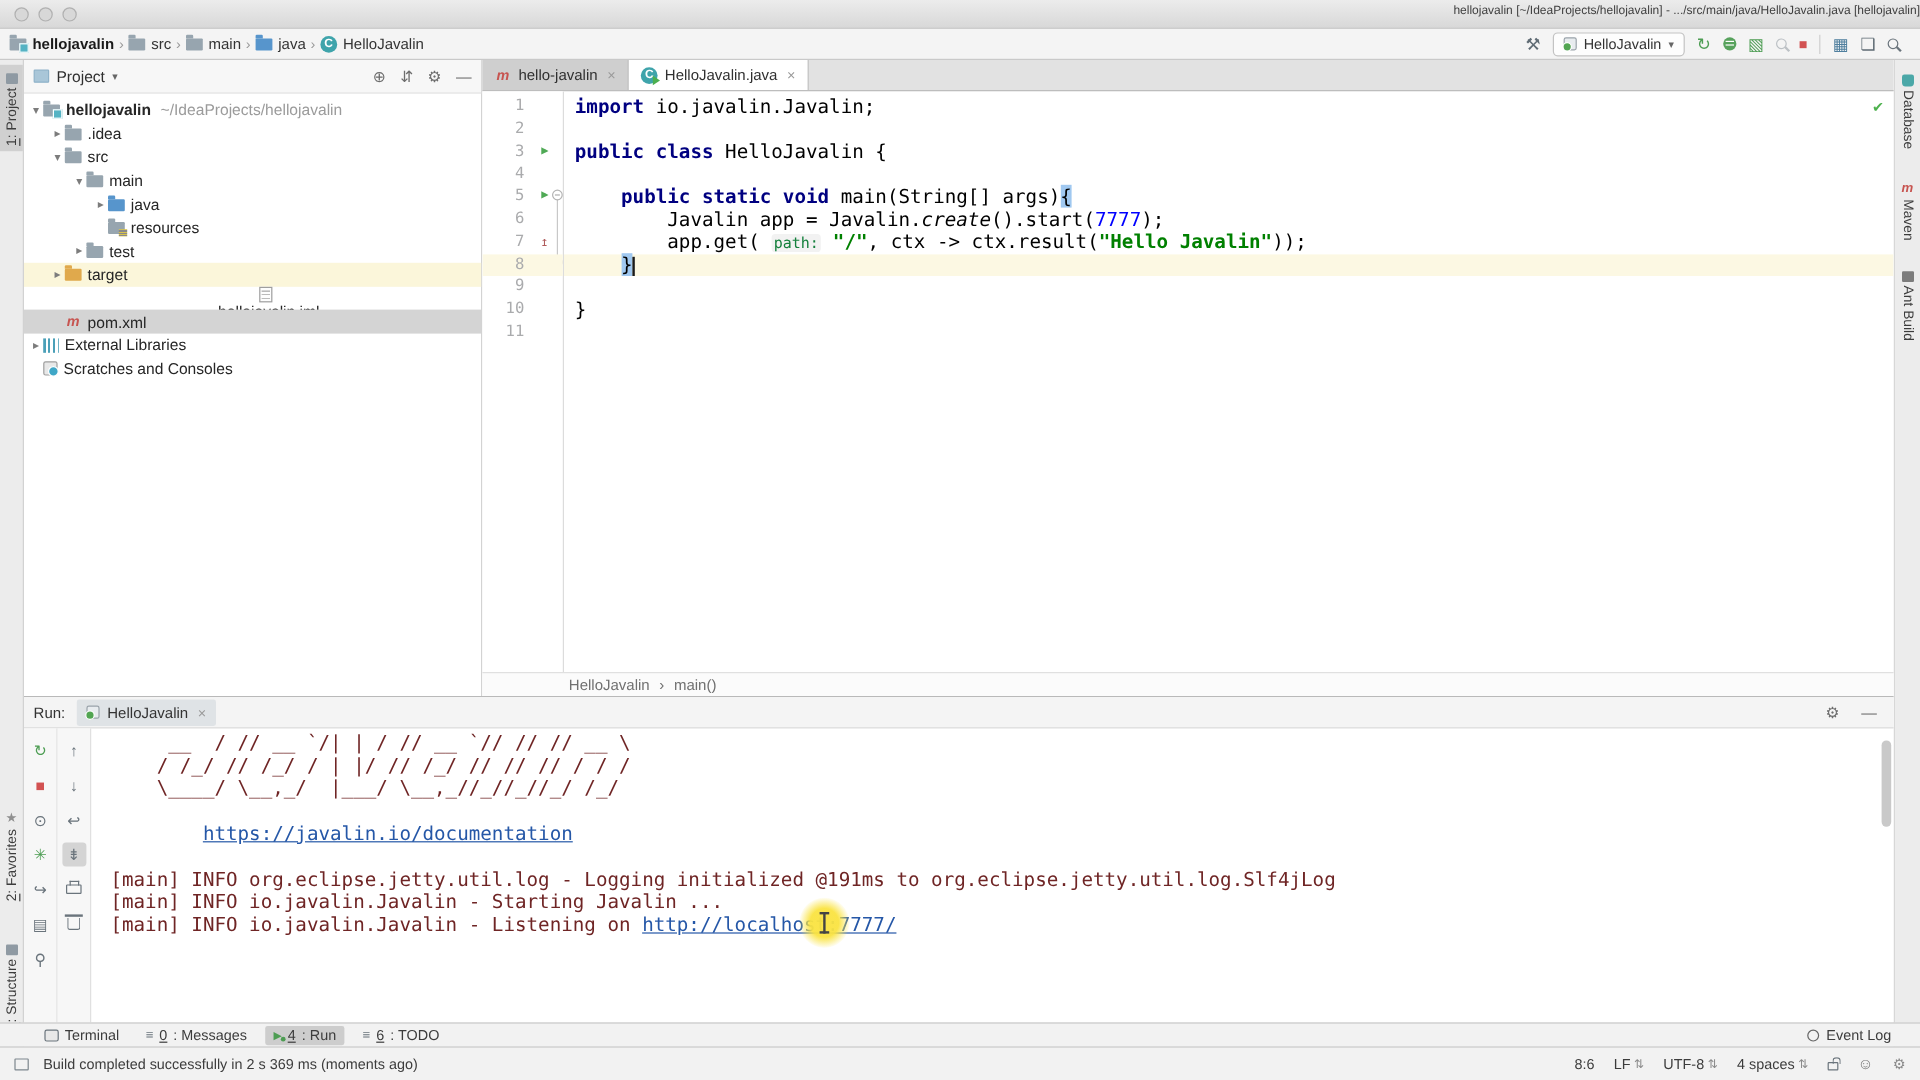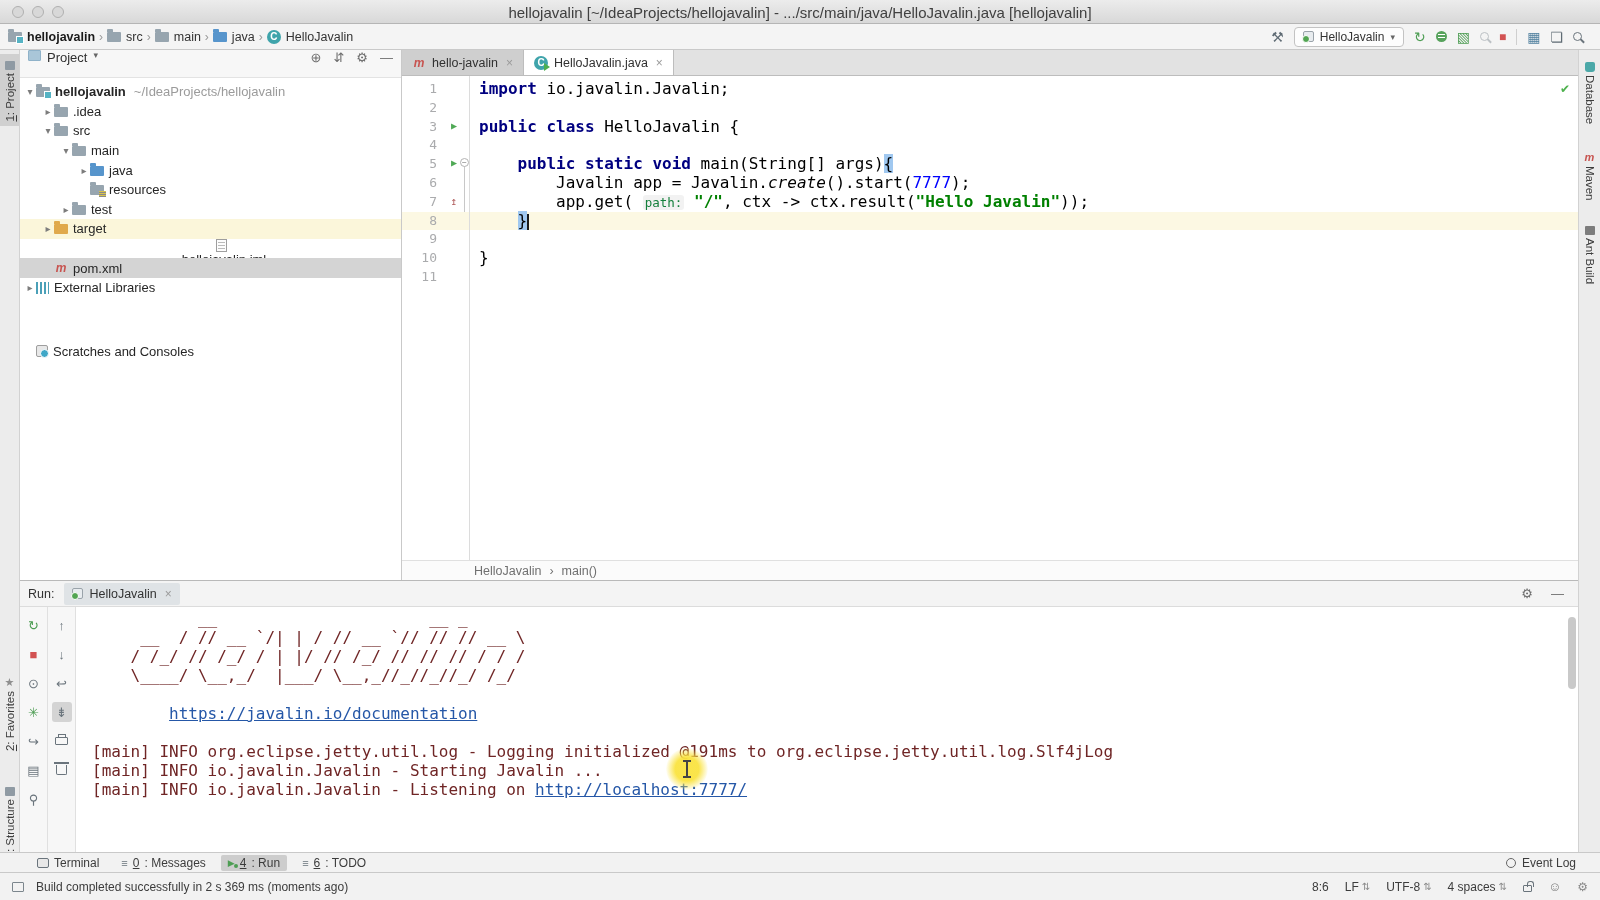--- a/index.html
+++ b/index.html
@@ -4,22 +4,22 @@
 <style>
   * { margin:0; padding:0; box-sizing:border-box; }
   html,body { width:1600px; height:900px; overflow:hidden; background:#fff;
     font-family:"Liberation Sans", sans-serif; -webkit-font-smoothing:antialiased; }
 
   
   #titlebar { position:absolute; left:0; top:0; width:1600px; height:24px;
     background:linear-gradient(#ececec,#d8d8d8); border-bottom:1px solid #b5b5b5; }
   .traffic { position:absolute; top:6px; width:12px; height:12px; border-radius:50%;
     background:#d8d8d8; border:1px solid #b0b0b0; }
-  #win-title { position:absolute; left:0; right:0; top:4px; text-align:center;
-    font-size:15px; color:#404040; }
+  #win-title { position:absolute; left:0; right:0; top:4px; text-align:right;
+    font-size:10px; color:#404040; }
 
   
   #navbar { position:absolute; left:0; top:24px; width:1600px; height:26px;
     background:#f4f4f4; border-bottom:1px solid #c9c9c9; display:flex; align-items:center; padding:0 8px; }
   .crumb { display:flex; align-items:center; gap:5px; font-size:12.5px; color:#333; margin-right:4px; }
   .crumb b { font-weight:bold; color:#1a1a1a; }
   .crumb-sep { color:#9a9a9a; font-size:12px; margin-right:4px; }
   #nav-right { margin-left:auto; display:flex; align-items:center; gap:10px; padding-right:10px; }
   .tb-ic { font-size:14px; color:#5f6b74; cursor:default; line-height:1; }
   .tb-ic.green { color:#4d9d53; }
@@ -49,21 +49,21 @@
   .strip-item { position:absolute; left:0; width:100%; display:flex; flex-direction:column; align-items:center; cursor:default; }
   .strip-item.active { background:#d0d0d0; }
   .mini-ic { width:10px; height:9px; background:#8f9aa3; border-radius:1px; margin:3px 0; }
   .mini-ic.star { background:transparent; color:#8f8f8f; font-size:11px; width:auto; height:auto; line-height:1; }
   .mini-ic.m { background:transparent; color:#c75450; font-weight:bold; font-style:italic; width:auto; height:auto; font-size:11px; line-height:1; }
   .mini-ic.db { background:#4ba8a8; height:10px; border-radius:2px 2px 3px 3px; }
 
   
   #project { position:absolute; left:20px; top:50px; width:382px; height:530px;
     background:#fff; border-right:1px solid #c9c9c9; }
-  #proj-head { height:28px; border-bottom:1px solid #e3e3e3; display:flex; align-items:flex-start;
+  #proj-head { height:28px; border-bottom:1px solid #e3e3e3; display:flex; align-items:center;
     padding:0 8px; font-size:13px; color:#303030; background:#f7f7f7; }
   #proj-head .hd-ic { width:13px; height:11px; background:#a9c6d8; border:1px solid #8fb2c9; border-radius:1px; margin-right:6px; }
   #proj-tools { margin-left:auto; display:flex; align-items:center; gap:12px; color:#6d6d6d; font-size:13px; }
   #tree { position:relative; font-size:13px; color:#262626; padding-top:4px; }
   .tree-row { height:19.6px; display:flex; align-items:center; white-space:nowrap; cursor:default; position:relative; }
   .tree-row.sel { background:#d4d4d4; }
   .tree-row.yellow { background:#fbf6da; }
   .tw-arrow { width:12px; text-align:center; color:#7c7c7c; font-size:10px; flex:none; }
   .tw-label { margin-left:5px; }
   .tw-label.b { font-weight:bold; }
@@ -330,21 +330,21 @@
       <div class="tree-row sel" style="padding-left: 22px;">
         <span class="tw-arrow"></span>
         <span class="ic-m">m</span>
         <span class="tw-label">pom.xml</span>
       </div>
       <div class="tree-row" style="padding-left: 4px;">
         <span class="tw-arrow">▸</span>
         <span class="ic-libs"></span>
         <span class="tw-label">External Libraries</span>
       </div>
-      <div class="tree-row" style="padding-left: 4px; margin-top: 44px;">
+      <div class="tree-row" style="padding-left: 4px;">
         <span class="tw-arrow"></span>
         <span class="ic-scratch"></span>
         <span class="tw-label">Scratches and Consoles</span>
       </div>
     </div>
 </div>
 
 <div id="editor">
   <div id="tabbar">
     <div class="etab">
@@ -450,21 +450,20 @@
     <span class="rc-ic">↩</span>
     <span class="rc-ic on">⇟</span>
     <span class="rc-ic">
         <span class="ic-print"></span>
       </span>
     <span class="rc-ic">
         <span class="ic-trash"></span>
       </span>
   </div>
   <div id="console">
-      <div class="con-line">           __                      __ _</div>
       <div class="con-line">     __  / // __ `/| | / // __ `// // // __ \</div>
       <div class="con-line">    / /_/ // /_/ / | |/ // /_/ // // // / / /</div>
       <div class="con-line">    \____/ \__,_/  |___/ \__,_//_//_//_/ /_/</div>
       <div class="con-line"></div>
       <div class="con-line"><span>        </span><a>https://javalin.io/documentation</a></div>
       <div class="con-line"></div>
       <div class="con-line"><span>[main] INFO org.eclipse.jetty.util.log - Logging initialized @191ms to org.eclipse.jetty.util.log.Slf4jLog</span></div>
       <div class="con-line"><span>[main] INFO io.javalin.Javalin - Starting Javalin ...</span></div>
       <div class="con-line"><span>[main] INFO io.javalin.Javalin - Listening on </span><a>http://localhost:7777/</a></div>
     </div>

